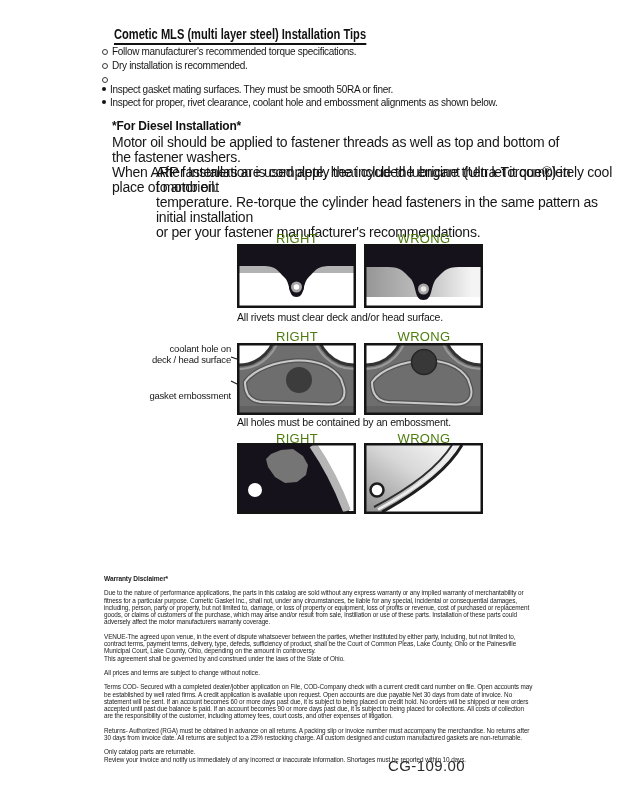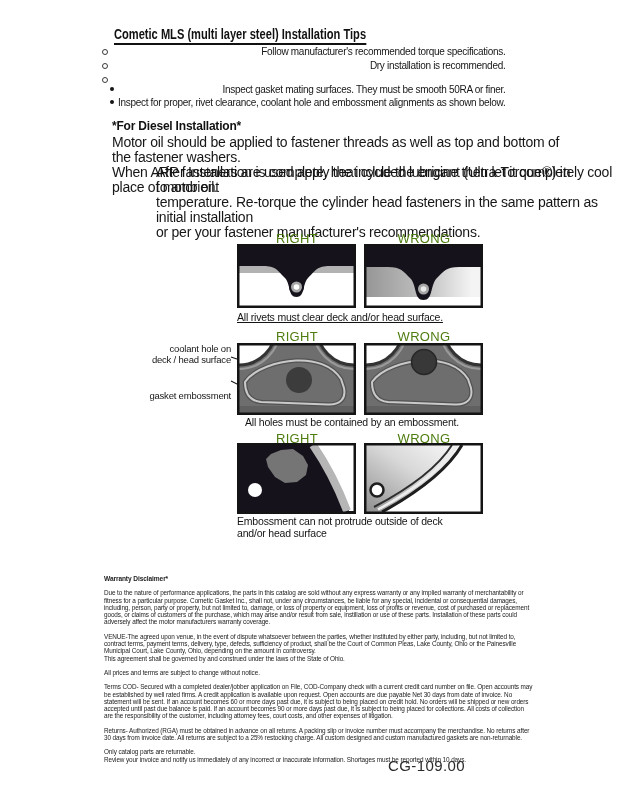--- a/index.html
+++ b/index.html
@@ -9,22 +9,22 @@
   }
   .abs { position:absolute; }
 
   .title {
     left:114px; top:25px; font-size:15px; font-weight:bold; color:#111;
     white-space:nowrap; border-bottom:2px solid #111; padding-bottom:1px;
     transform:scaleX(0.74); transform-origin:left top;
   }
 
   .bullets { left:102px; top:45px; font-size:10px; letter-spacing:-0.3px; color:#161616; }
-  .brow { display:flex; align-items:flex-start; line-height:13.8px; white-space:nowrap;justify-content:space-between; }
-  .brow.sub { margin-left:8px; }
+  .brow { display:flex; align-items:flex-start; line-height:13.8px; white-space:nowrap; }
+  .brow.sub { margin-left:0; }
   .mk-circle {
     width:4px; height:4px; border:1px solid #3a3a3a; border-radius:50%;
     display:inline-block; margin:4px 4px 0 0; flex:0 0 auto;
   }
   .mk-dot {
     width:4px; height:4px; background:#141414; border-radius:50%;
     display:inline-block; margin:4px 4px 0 0; flex:0 0 auto;
   }
 
   .h2 { left:112px; top:119px; font-size:12px; font-weight:bold; letter-spacing:-0.2px; color:#111; }
@@ -124,21 +124,21 @@
     <rect x="2" y="23" width="115" height="30" fill="url(#g1w)"></rect>
     <rect x="2" y="53" width="115" height="9" fill="#ffffff"></rect>
     <path d="M2,2 H117 V23 H95 C82,23 80,27 72,35 C66,43 69,56 59.5,56 C50,56 53,43 47,35 C39,27 37,23 24,23 H2 Z" fill="#16121c"></path>
     <g>
       <circle cx="59.5" cy="45" r="6.5" fill="#a6a6a6" stroke="#16121c" stroke-width="2"></circle>
       <circle cx="59.5" cy="45" r="2.8" fill="#e9e9e9"></circle>
     </g>
     <rect x="1.25" y="1.25" width="116.5" height="61.5" fill="none" stroke="#141414" stroke-width="2.5"></rect>
   </svg>
 
-  <div class="caption" style="left:237px; top:311px;text-decoration:underline;">All rivets must clear deck and/or head surface.</div>
+  <div class="caption" style="left:237px; top:311px;">All rivets must clear deck and/or head surface.</div>
 
   <div class="dlabel" style="left:237px; top:329px;">RIGHT</div>
   <div class="dlabel" style="left:364px; top:329px;">WRONG</div>
 
   <div class="sidelabel" style="top:344px;">
     <div>coolant hole on</div>
     <div>deck / head surface</div>
   </div>
   <div class="sidelabel" style="top:391px;">gasket embossment</div>
 
@@ -174,21 +174,21 @@
       <circle cx="117" cy="-15" r="37" fill="#ffffff" stroke="#333333" stroke-width="3"></circle>
     </g>
     <g>
       <path d="M8,39 C8,52 14,58 24,59 L91,61.5 C104,62 109,55 107,45 L104,36 C95,22 77,16.5 59,17.5 C40,18.5 17,26 8,39 Z" fill="none" stroke="#525252" stroke-width="4.5"></path>
       <path d="M8,39 C8,52 14,58 24,59 L91,61.5 C104,62 109,55 107,45 L104,36 C95,22 77,16.5 59,17.5 C40,18.5 17,26 8,39 Z" fill="none" stroke="#c9c9c9" stroke-width="2"></path>
     </g>
     <circle cx="60" cy="19" r="12.5" fill="#383838" stroke="#262626" stroke-width="1.5"></circle>
     <rect x="1.25" y="1.25" width="116.5" height="69.5" fill="none" stroke="#141414" stroke-width="2.5"></rect>
   </svg>
 
-  <div class="caption" style="left:237px; top:416px;margin-left:8px;">All holes must be contained by an embossment.</div>
+  <div class="caption" style="left:237px; top:416px;">All holes must be contained by an embossment.</div>
 
   <div class="dlabel" style="left:237px; top:431px;">RIGHT</div>
   <div class="dlabel" style="left:364px; top:431px;">WRONG</div>
 
   <svg class="dbox" style="left:237px; top:443px;" width="119" height="71" viewBox="0 0 119 71">
     <rect width="119" height="71" fill="#16121c"></rect>
     <path d="M80,2 L117,2 L117,68 L112,68 C104,43 93,21 80,2 Z" fill="#ffffff"></path>
     <path d="M76,2 C89,21 101,44 110,68" stroke="#b6b6b6" stroke-width="8" fill="none"></path>
     <path d="M34,11 L44,7 L56,6 L66,13 L71,22 L69,32 L60,39 L48,40 L38,34 L31,24 L29,16 Z" fill="#757575"></path>
     <circle cx="18" cy="47" r="7" fill="#ffffff"></circle>
@@ -205,22 +205,20 @@
     </defs>
     <rect width="119" height="71" fill="#ffffff"></rect>
     <path d="M2,2 L98,2 C84,26 56,48 18,69 L2,69 Z" fill="url(#g3w)"></path>
     <path d="M93,2 C79,25 52,46 14,66.5" stroke="#ededed" stroke-width="2.5" fill="none"></path>
     <path d="M98,2 C84,26 56,48 18,69" stroke="#1e1e1e" stroke-width="3" fill="none"></path>
     <path d="M88,2 C74,24 48,44 10,64" stroke="#2e2e2e" stroke-width="2" fill="none"></path>
     <circle cx="13" cy="47" r="6.5" fill="#ffffff" stroke="#1e1e1e" stroke-width="2.5"></circle>
     <rect x="1.25" y="1.25" width="116.5" height="68.5" fill="none" stroke="#141414" stroke-width="2.5"></rect>
   </svg>
 
-  <div class="caption" style="left:237px; top:515px;">Embossment can not protrude outside of deck
-and/or head surface</div>
 
   <div class="abs warranty">
     <div class="whead">Warranty Disclaimer*</div>
     <p>Due to the nature of performance applications, the parts in this catalog are sold without any express warranty or any implied warranty of merchantability or
 fitness for a particular purpose.  Cometic Gasket Inc., shall not, under any circumstances, be liable for any special, incidental or consequential damages,
 including, person, party or property, but not limited to, damage, or loss of property or equipment, loss of profits or revenue, cost of purchased or replacement
 goods, or claims of customers of the purchase, which may arise and/or result from sale, instillation or use of these parts.  Installation of these parts could
 adversely affect the motor manufacturers warranty coverage.</p>
     <p class="tight">VENUE-The agreed upon venue, in the event of dispute whatsoever between the parties, whether instituted by either party, including, but not limited to,
 contract terms, payment terms, delivery, type, defects, sufficiency of product, shall be the Court of Common Pleas, Lake County, Ohio or the Painesville

